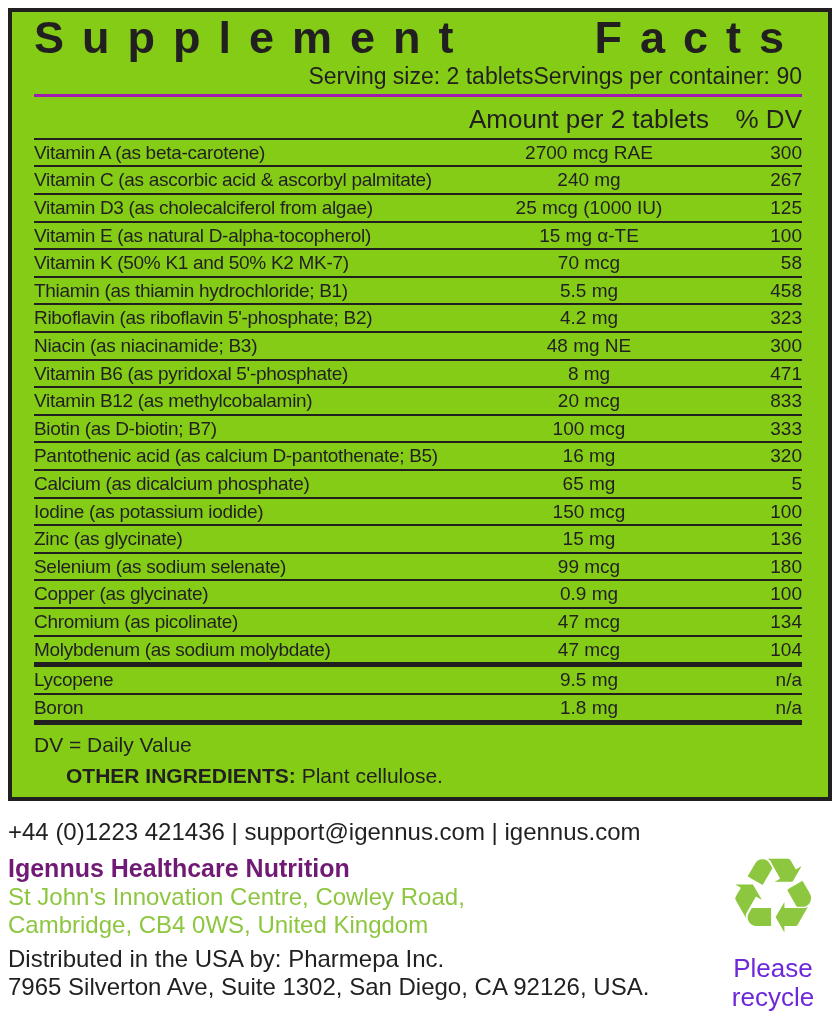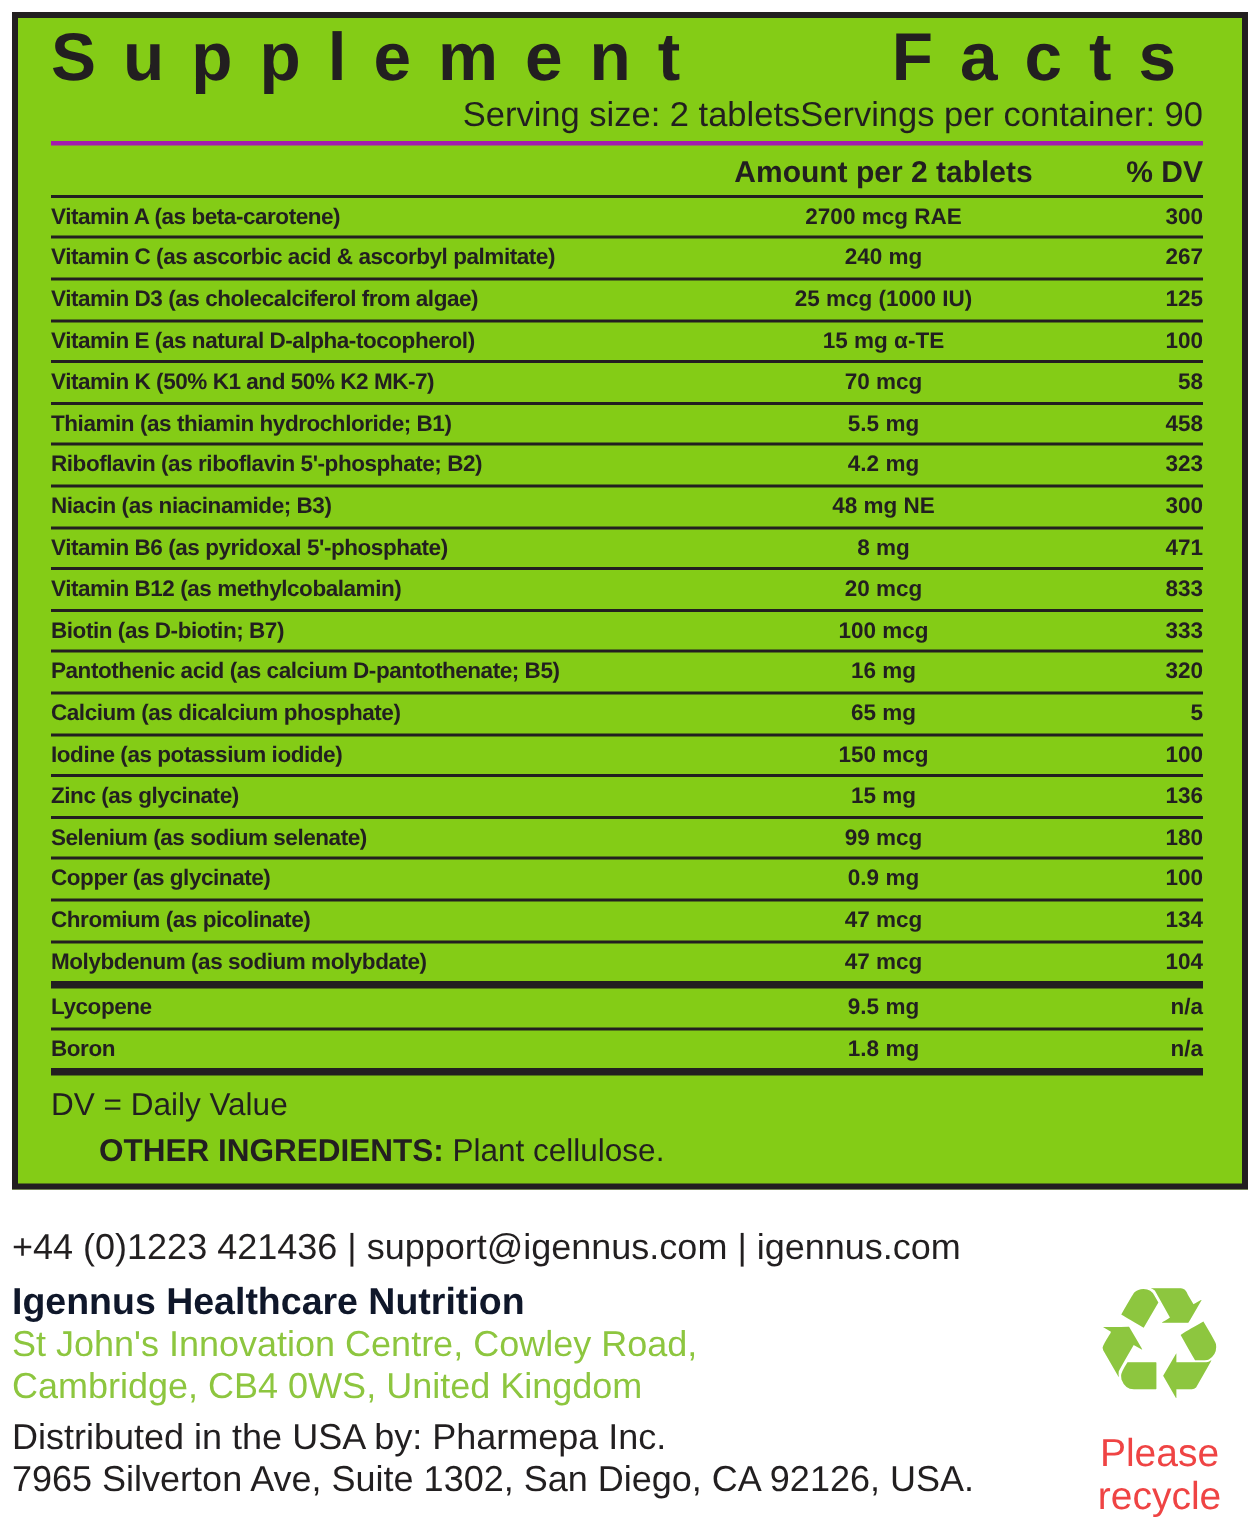--- a/index.html
+++ b/index.html
@@ -36,32 +36,31 @@
     line-height: 1.1;
     padding: 1px 0 5px 0;
     border-bottom: 3px solid #a21caf;
   }
   .grid3 {
     display: grid;
     grid-template-columns: 1fr 250px 88px;
     align-items: end;
   }
   .header-row {
-    font-weight: bold;
-    font-size: 20px;
+    font-weight: normal;
+    font-size: 26px;
     padding: 7px 0 3px 0;
     border-bottom: 2px solid #221f20;
   }
   .cell-amount { text-align: center; }
   .cell-dv { text-align: right; }
   .row {
-    font-size: 15px;
+    font-size: 19px;
     line-height: 25.6px;
     border-bottom: 2px solid #221f20;
-    font-weight: bold;
   }
   .row .cell-name { white-space: nowrap; letter-spacing: -0.3px; }
   .rows-main { border-bottom: 5px solid #221f20; }
   .rows-main .row:last-child { border-bottom: none; }
   .rows-extra { border-bottom: 5px solid #221f20; }
   .rows-extra .row:last-child { border-bottom: none; }
   .dv-note {
     font-size: 21px;
     padding-top: 7px;
     line-height: 1.2;
@@ -77,36 +76,36 @@
   .footer {
     position: absolute;
     left: 8px; top: 818px;
     width: 824px;
     display: flex;
     justify-content: space-between;
   }
   .footer-left { font-size: 24px; line-height: 1.16; }
   .support-title { font-weight: bold; font-size: 24.5px; padding-bottom: 3px; }
   .contact-line { padding-bottom: 8px; }
-  .company-name { font-weight: bold; color: #0f172a; font-size: 25px; }
+  .company-name { font-weight: bold; color: #701a75; font-size: 25px; }
   .address-line { color: #8dc63f; }
   .distributor { padding-top: 7px; }
   .footer-right {
     width: 118px;
     text-align: center;
     padding-top: 26px;
   }
   .recycle-glyph {
     font-family: "DejaVu Sans", sans-serif;
     font-size: 104px;
     line-height: 1.0;
     color: #8dc63f;
   }
   .recycle-caption {
-    color: #ef4444;
+    color: #6d28d9;
     font-size: 26px;
     line-height: 1.12;
     margin-top: 6px;
   }
 </style>
 </head>
 <body>
 
 <div class="panel">
   <div class="title-row">

